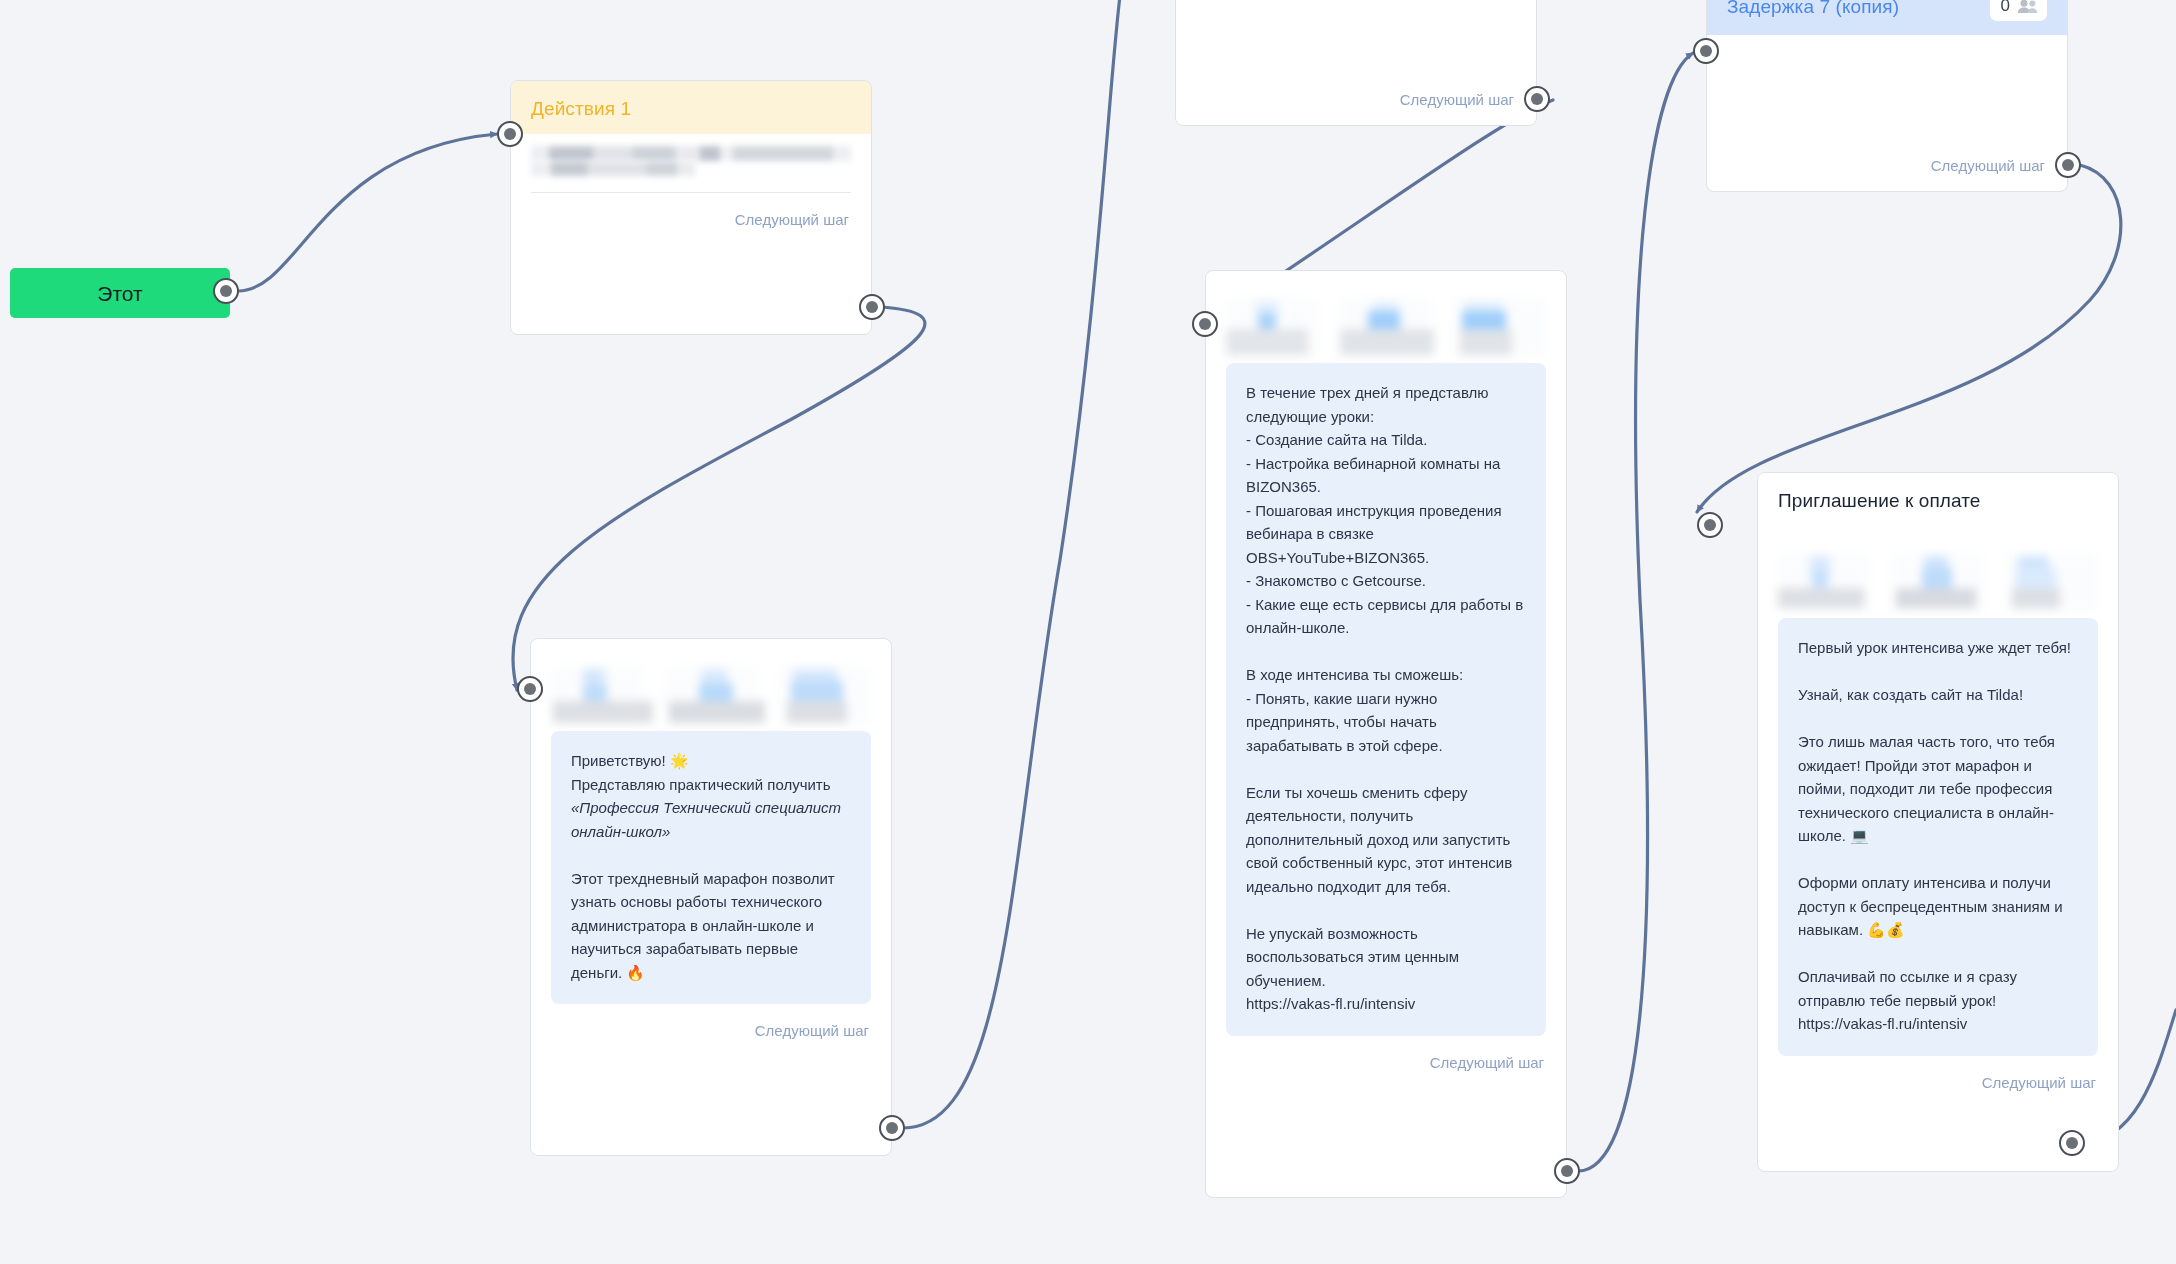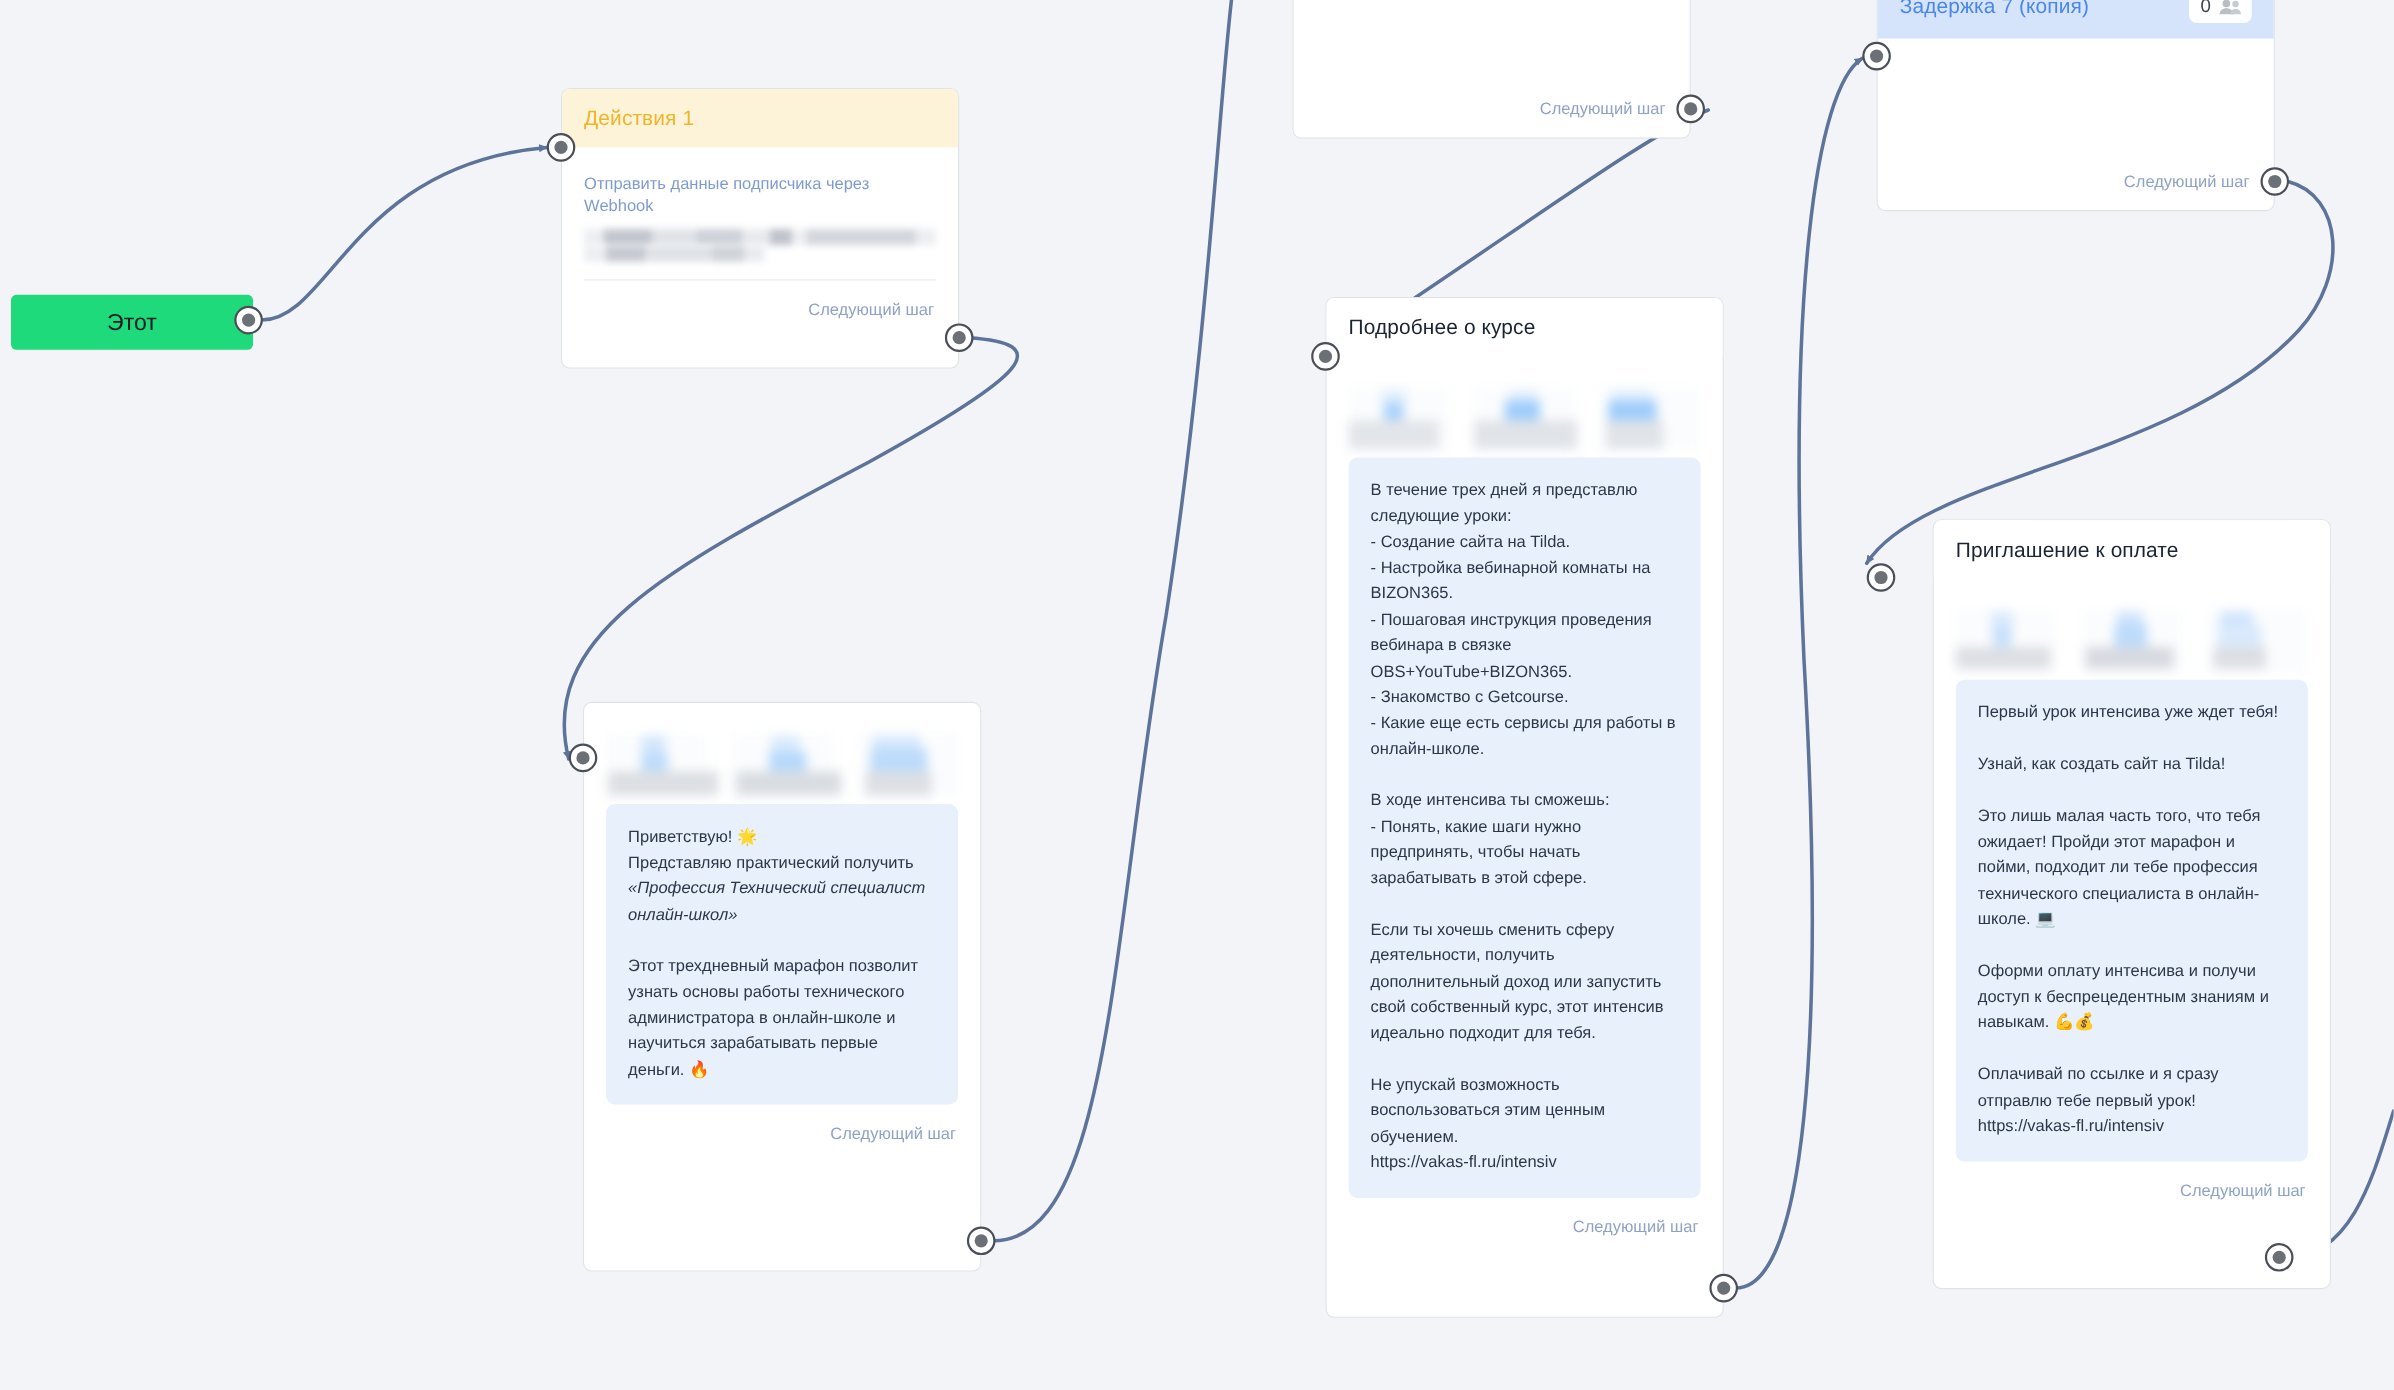--- a/index.html
+++ b/index.html
@@ -240,21 +240,20 @@
   <div class="start-node" style="left:10px; top:268px; width:220px; height:50px;">
     <span class="start-label">Этот</span>
   </div>
   <div class="port" style="left:213px; top:278px;"></div>
 
   <div class="node" style="left:510px; top:80px; width:362px; height:255px;">
     <div class="node-head yellow">
       <span class="node-title">Действия 1</span>
     </div>
     <div class="node-body">
-      <div class="webhook-link">Отправить данные подписчика через Webhook</div>
       <div class="blur-lines">
         <div class="blur-row">
           <div class="blur-cell" style="width:20px;background:#eceef1;"></div>
           <div class="blur-cell" style="width:48px;background:#c2c7cf;"></div>
           <div class="blur-cell" style="width:44px;background:#e0e3e8;"></div>
           <div class="blur-cell" style="width:46px;background:#cdd2d9;"></div>
           <div class="blur-cell" style="width:28px;background:#e8eaee;"></div>
           <div class="blur-cell" style="width:22px;background:#bfc4cc;"></div>
           <div class="blur-cell" style="width:14px;background:#eef0f2;"></div>
           <div class="blur-cell" style="width:110px;background:#d3d7dd;"></div>
@@ -310,23 +309,20 @@
 
   <div class="node" style="left:1175px; top:-62px; width:362px; height:188px;">
 
     <div class="node-foot" style="position:absolute;right:0;bottom:0;">
       <span class="next-step">Следующий шаг</span>
     </div>
   </div>
   <div class="port" style="left:1524px; top:86px;"></div>
 
   <div class="node" style="left:1205px; top:270px; width:362px; height:928px;">
-    <div class="node-head plain">
-      <span class="node-title">Подробнее о курсе</span>
-    </div>
     <div class="node-body">
       <div class="img-strip">
         <div class="img-thumb">
           <i style="left:30px;top:2px;width:22px;height:16px;background:#e2effc;"></i>
           <i style="left:32px;top:14px;width:18px;height:18px;background:#a8d2fb;"></i>
           <i style="left:0px;top:30px;width:82px;height:26px;background:#e2e5e9;"></i>
         </div>
         <div class="img-thumb">
           <i style="left:32px;top:2px;width:26px;height:14px;background:#e4f0fc;"></i>
           <i style="left:28px;top:12px;width:32px;height:20px;background:#9ecdfb;"></i>

